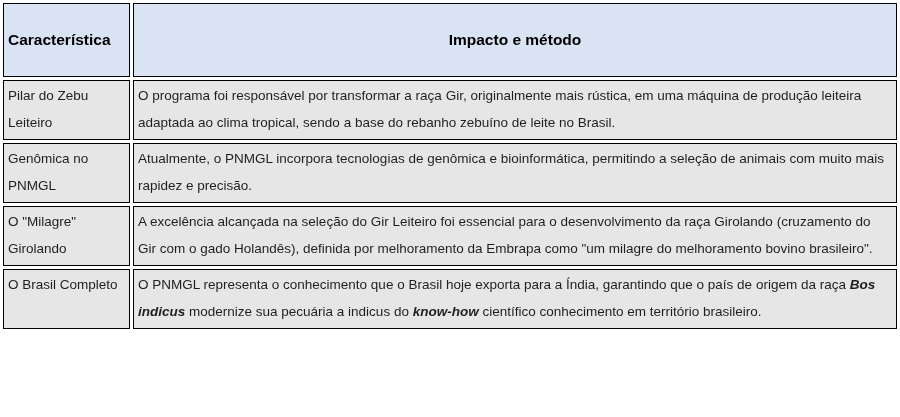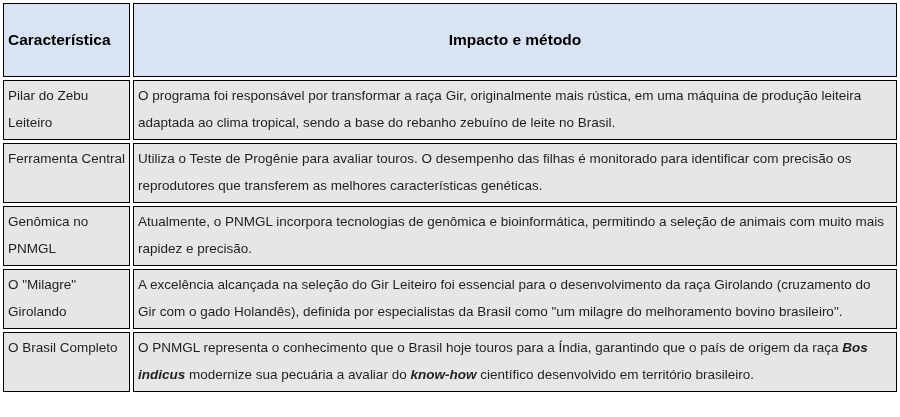--- a/index.html
+++ b/index.html
@@ -63,33 +63,29 @@
       <tr>
     <th class="hdr hdr-feature">Característica</th>
     <th class="hdr hdr-impact">Impacto e método</th>
   </tr>
 
   <tr>
     <td class="cell cell-feature">Pilar do Zebu Leiteiro</td>
     <td class="cell cell-impact">O programa foi responsável por transformar a raça Gir, originalmente mais rústica, em uma máquina de produção leiteira adaptada ao clima tropical, sendo a base do rebanho zebuíno de leite no Brasil.</td>
   </tr>
 
-  <tr>
-    <td class="cell cell-feature">Ferramenta Central</td>
-    <td class="cell cell-impact">Utiliza o Teste de Progênie para avaliar touros. O desempenho das filhas é monitorado para identificar com precisão os reprodutores que transferem as melhores características genéticas.</td>
-  </tr>
 
   <tr>
     <td class="cell cell-feature">Genômica no PNMGL</td>
     <td class="cell cell-impact">Atualmente, o PNMGL incorpora tecnologias de genômica e bioinformática, permitindo a seleção de animais com muito mais rapidez e precisão.</td>
   </tr>
 
   <tr>
     <td class="cell cell-feature">O "Milagre" Girolando</td>
-    <td class="cell cell-impact">A excelência alcançada na seleção do Gir Leiteiro foi essencial para o desenvolvimento da raça Girolando (cruzamento do Gir com o gado Holandês), definida por especialistas da Brasil como "um milagre do melhoramento bovino brasileiro".</td>
+    <td class="cell cell-impact">A excelência alcançada na seleção do Gir Leiteiro foi essencial para o desenvolvimento da raça Girolando (cruzamento do Gir com o gado Holandês), definida por melhoramento da Embrapa como "um milagre do melhoramento bovino brasileiro".</td>
   </tr>
 
   <tr>
     <td class="cell cell-feature">O Brasil Completo</td>
-    <td class="cell cell-impact"><span>O PNMGL representa o conhecimento que o Brasil hoje touros para a Índia, garantindo que o país de origem da raça </span><span class="bold-italic">Bos indicus</span><span> modernize sua pecuária a avaliar do </span><span class="italic">know-how</span><span> científico desenvolvido em território brasileiro.</span></td>
+    <td class="cell cell-impact"><span>O PNMGL representa o conhecimento que o Brasil hoje exporta para a Índia, garantindo que o país de origem da raça </span><span class="bold-italic">Bos indicus</span><span> modernize sua pecuária a indicus do </span><span class="italic">know-how</span><span> científico conhecimento em território brasileiro.</span></td>
   </tr>
 </tbody>
   </table>
 
 </body></html>

